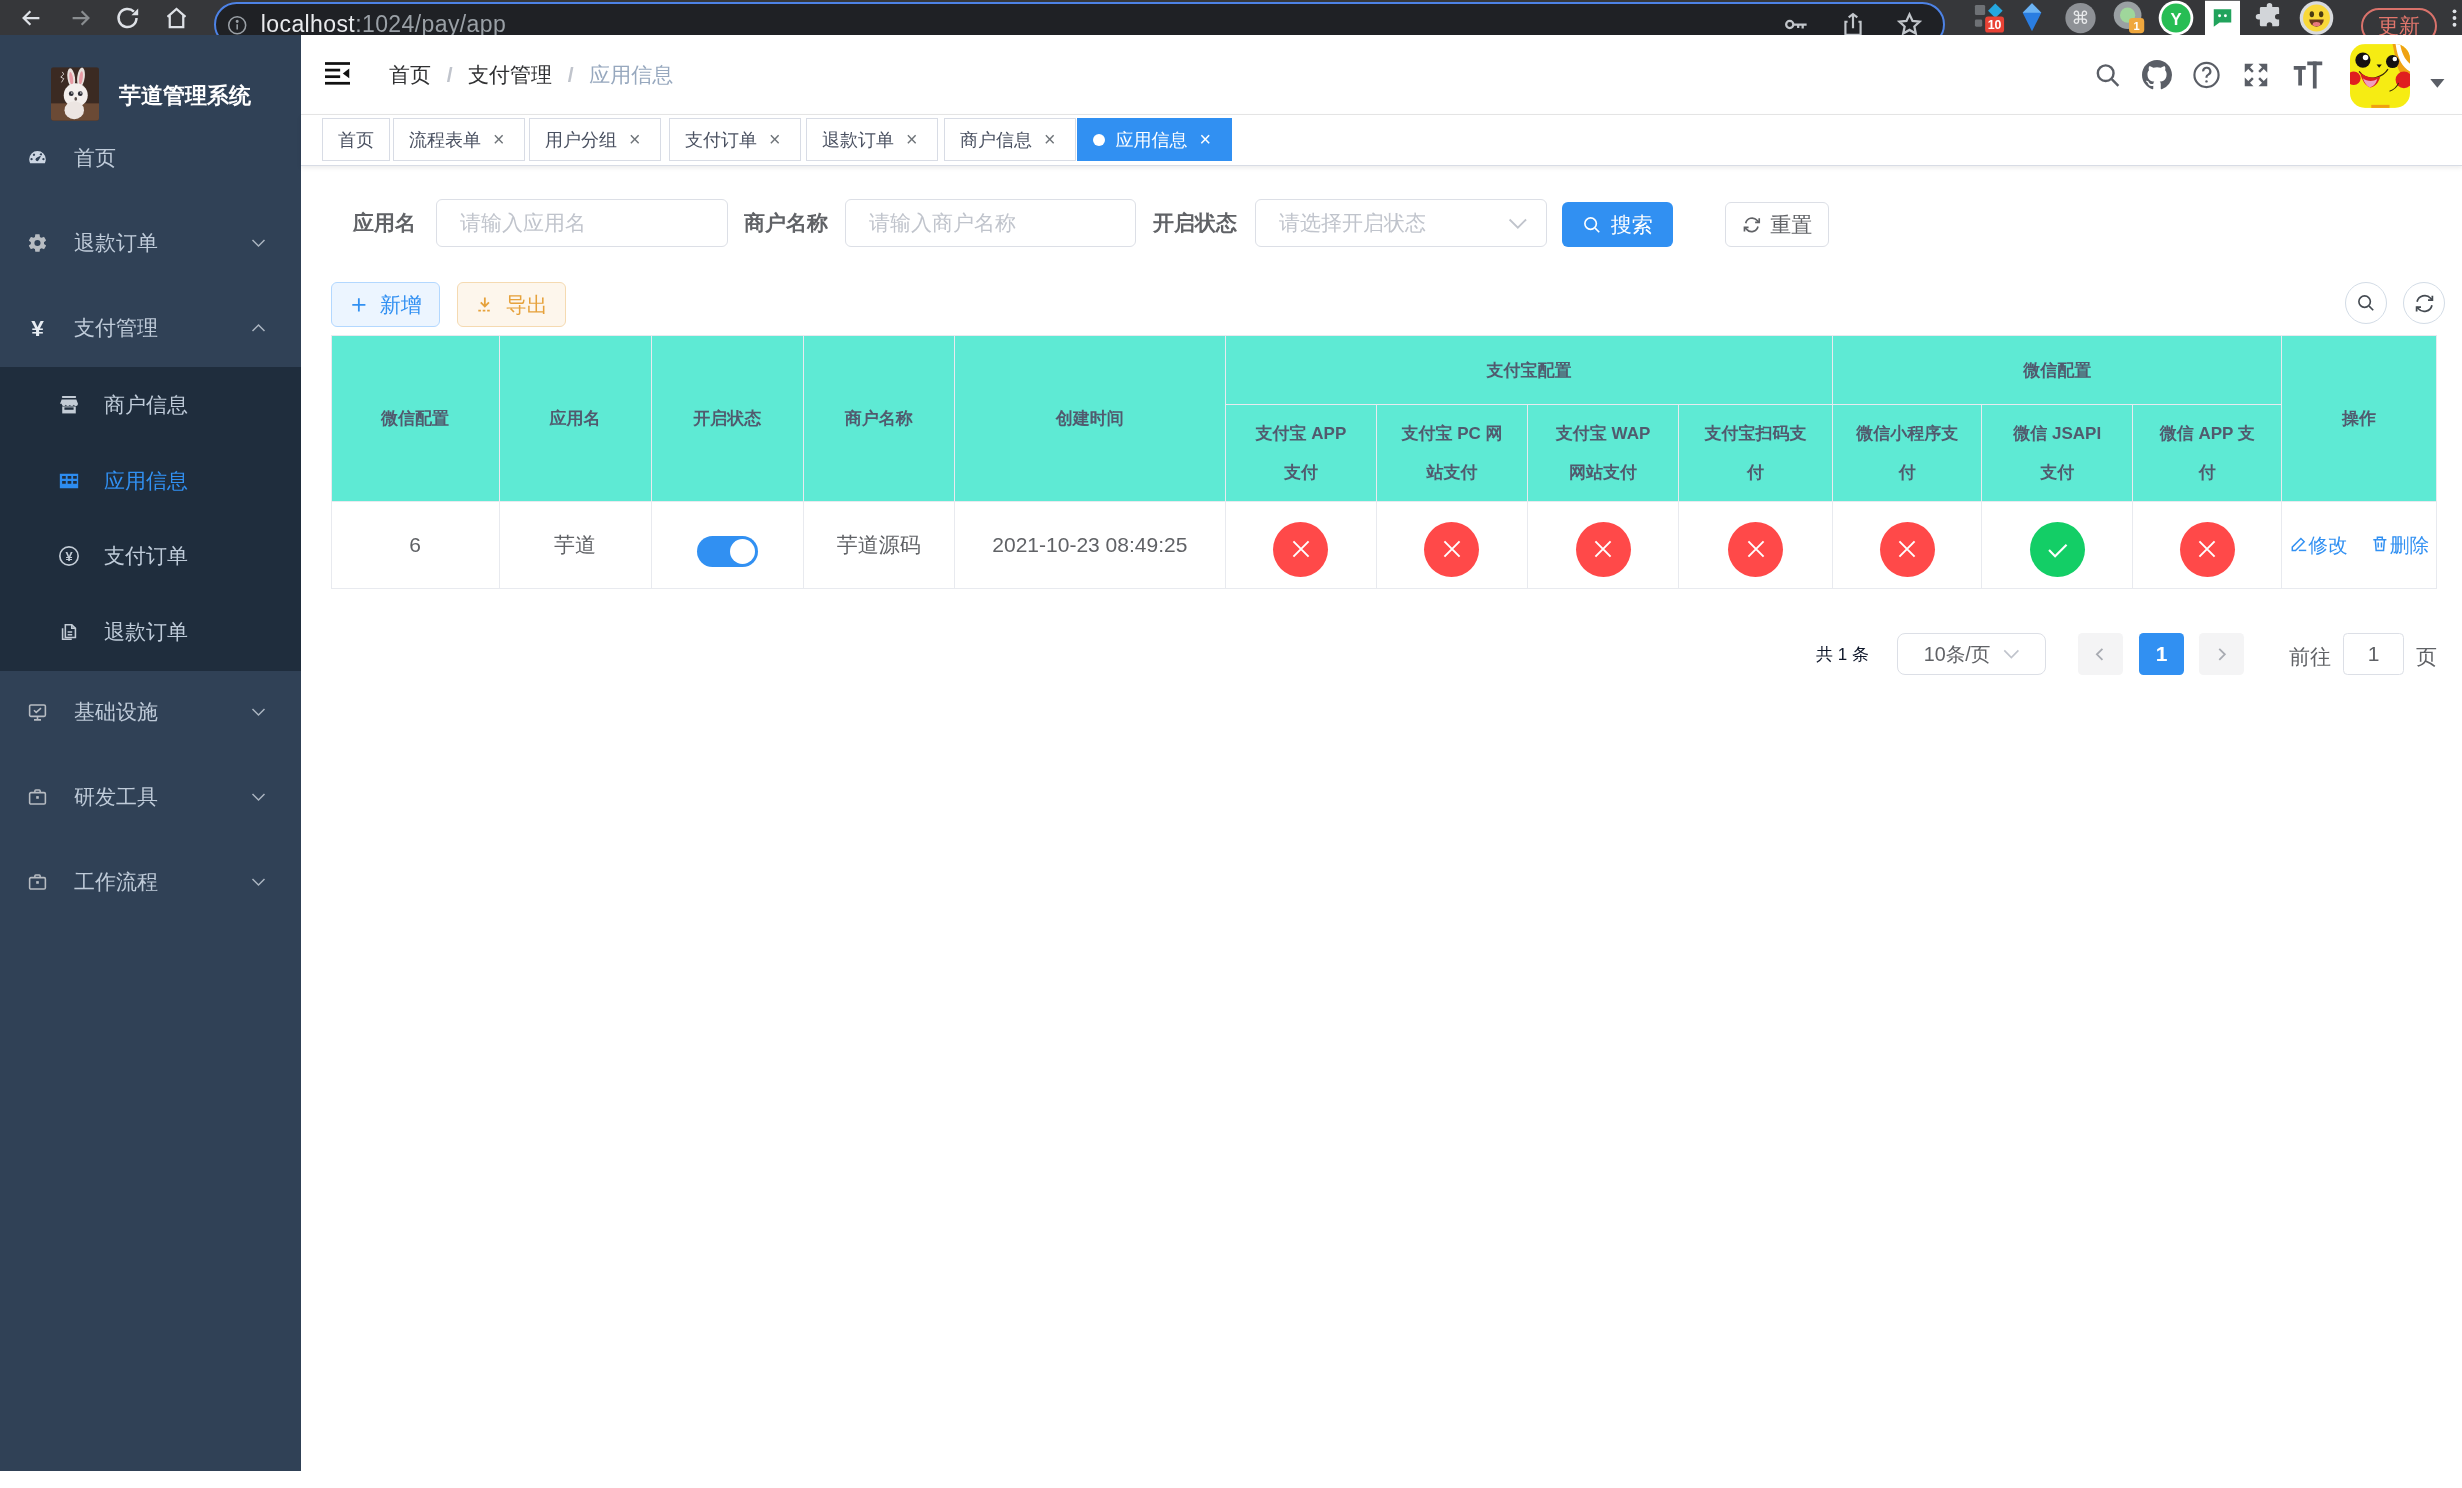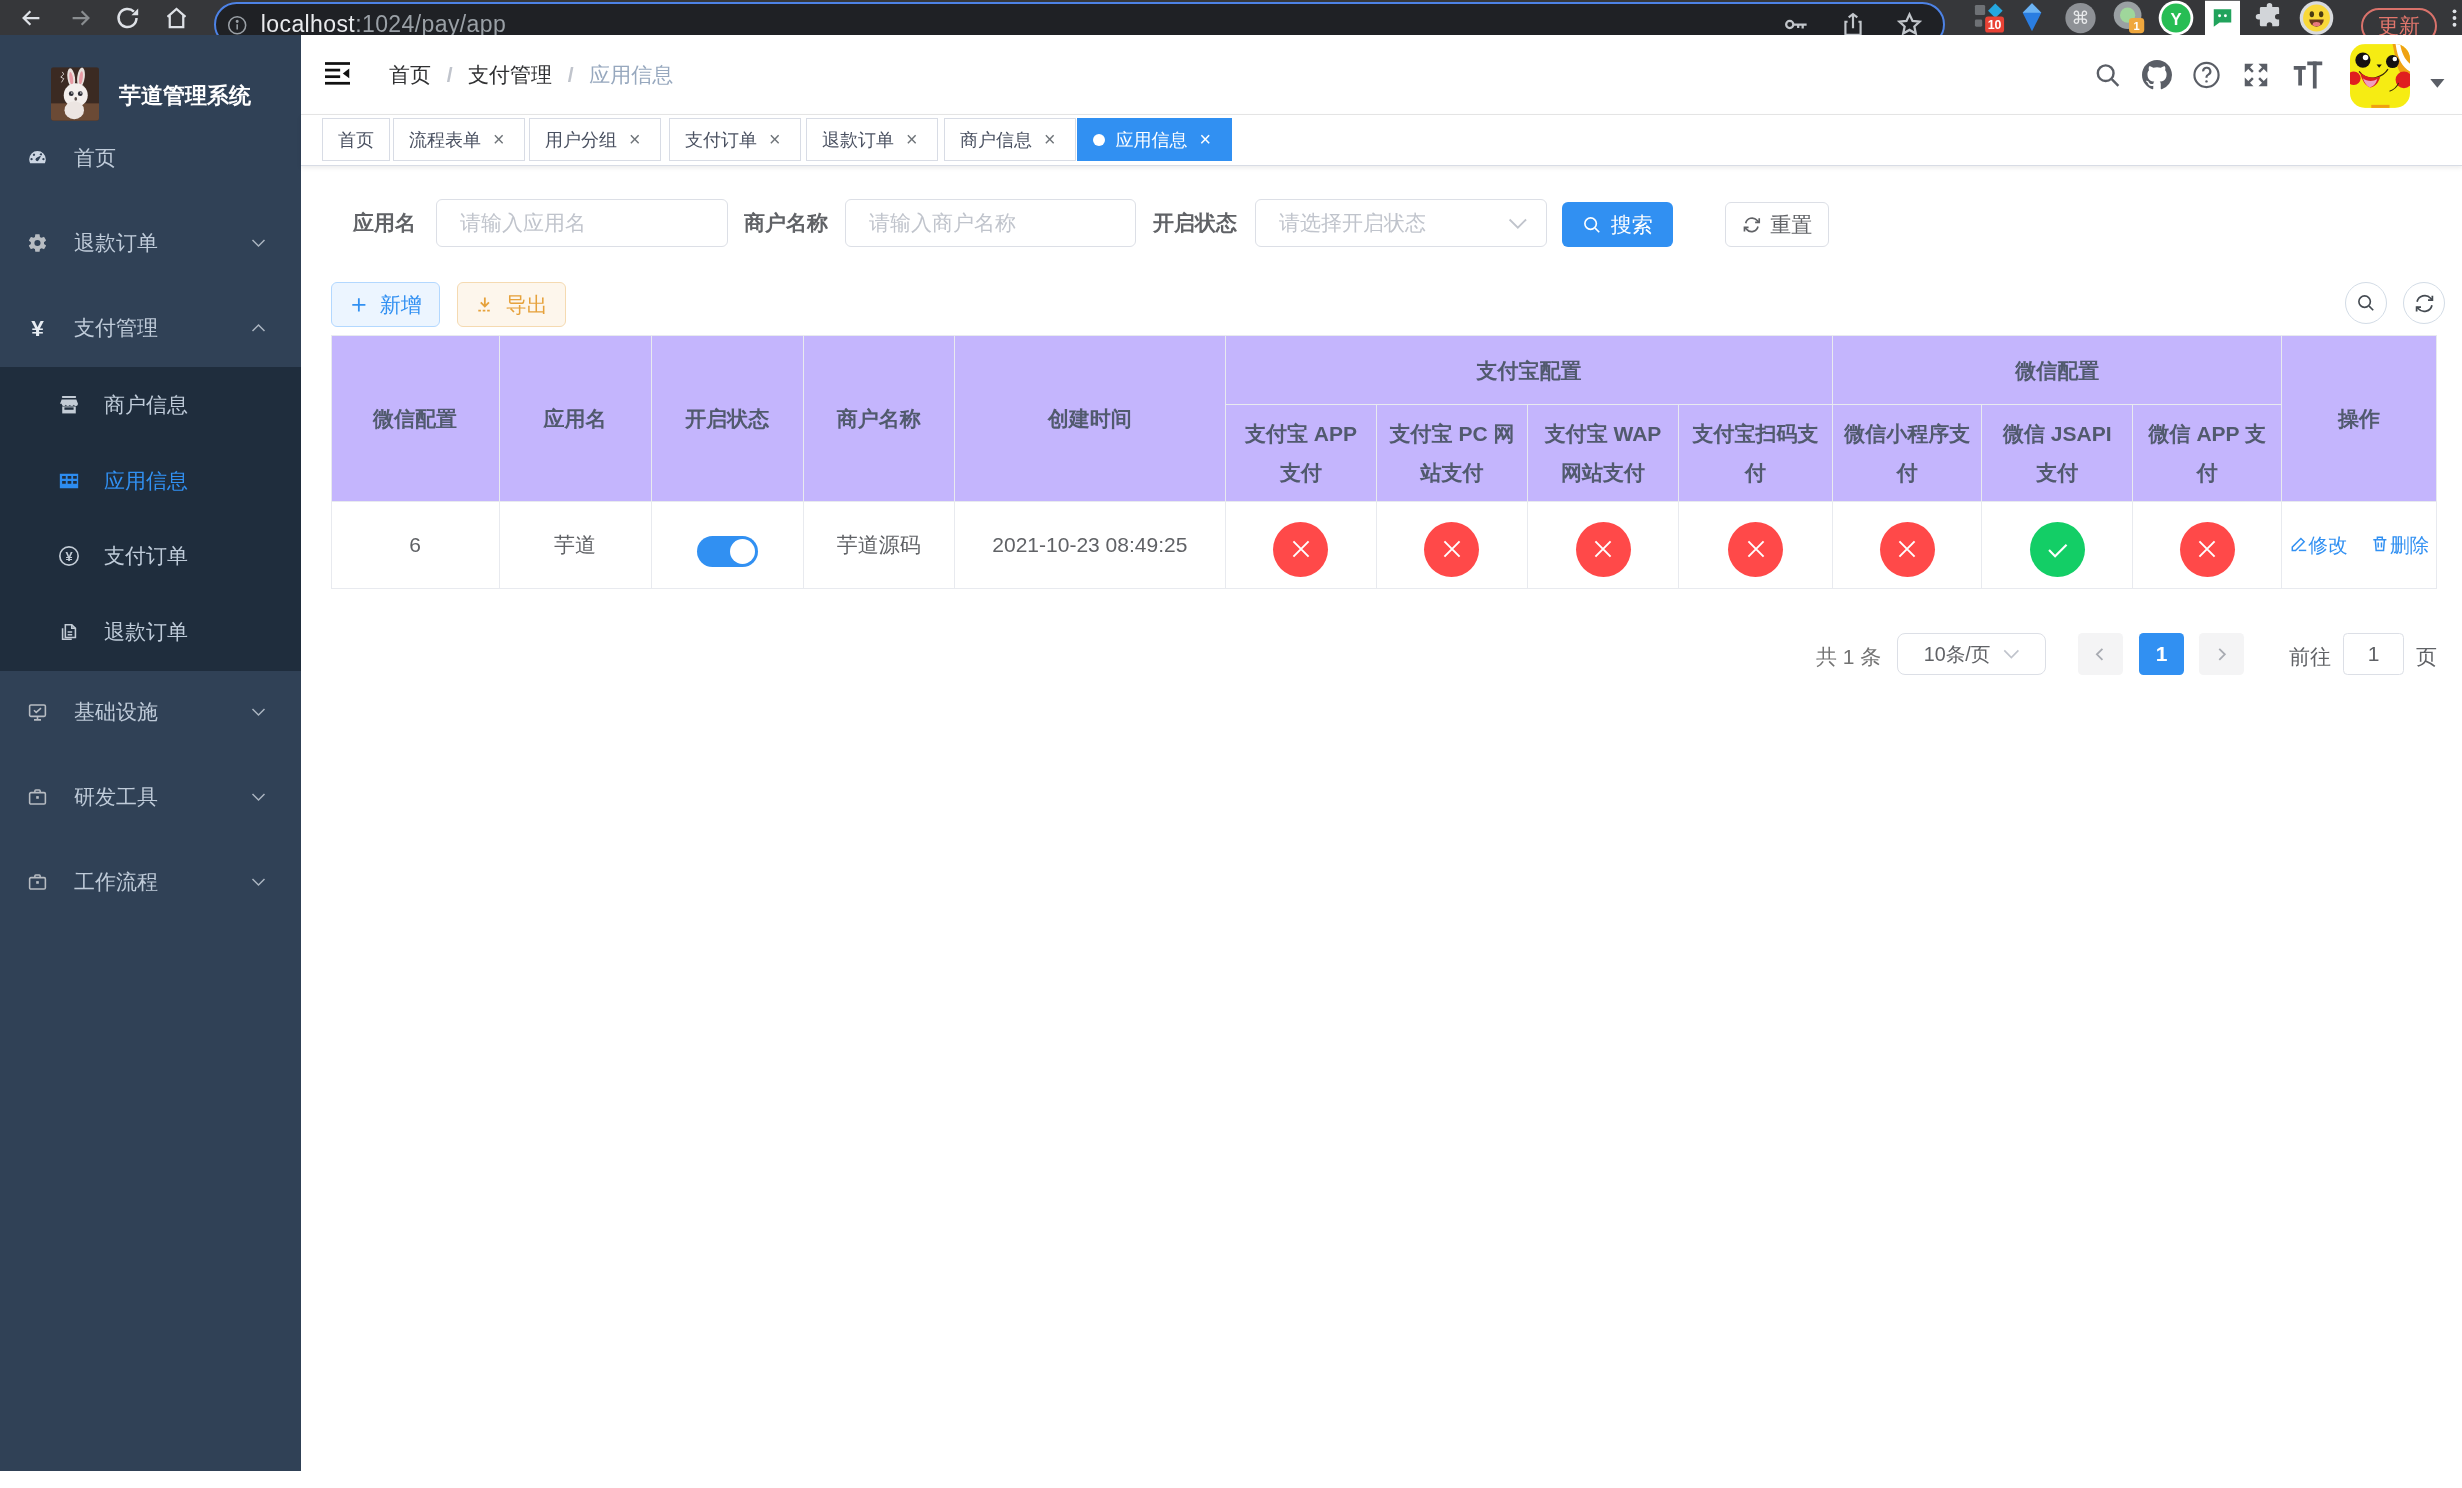--- a/index.html
+++ b/index.html
@@ -44,21 +44,21 @@
 .tag.act { background:#3190f2; color:#fff; border-color:#3190f2; }
 .tag.act .x { color:#fff; }
 .tag.act .dot { width:12px; height:12px; background:#fff; border-radius:50%; margin-right:10.6px; }
 
 .content { position:relative; height:1305px; background:#fff; }
 .flabel { position:absolute; font-size:21px; font-weight:bold; color:#606266; top:57px; transform:translateY(-50%); white-space:nowrap; }
 .finput { position:absolute; top:33px; height:48px; border:1.5px solid #dcdfe6; border-radius:6px; background:#fff; font-size:21px; color:#c0c4cc; display:flex; align-items:center; padding-left:23px; }
 .btn { position:absolute; border-radius:6px; font-size:21px; display:flex; align-items:center; justify-content:center; white-space:nowrap; }
 
 table.tbl { position:absolute; left:29.5px; top:169px; width:2106px; border-collapse:collapse; table-layout:fixed; }
-table.tbl th { background:#c4b5fd; line-height:39px; color:#515a6e; font-size:21px; font-weight:bold; border:1.5px solid #e8eaef; text-align:center; }
+table.tbl th { background:#5eead4; line-height:39px; color:#515a6e; font-size:17px; font-weight:bold; border:1.5px solid #e8eaef; text-align:center; }
 table.tbl td { background:#fff; color:#606266; font-size:21px; border:1.5px solid #e8eaef; text-align:center; }
 .stcircle { width:55px; height:55px; border-radius:50%; margin:8.3px auto 0; display:flex; align-items:center; justify-content:center; }
 .stcircle.red { background:#ff4949; }
 .stcircle.green { background:#13ce66; }
 .toggle { position:relative; width:61px; height:31px; background:#3190f2; border-radius:16px; margin:13.6px auto 0; }
 .toggle .knob { position:absolute; right:3px; top:3px; width:25px; height:25px; background:#fff; border-radius:50%; }
 .oplink { color:#3190f2; font-size:19.7px; white-space:nowrap; }
 
 .pag { position:absolute; font-size:19.7px; color:#606266; }
 </style>
@@ -492,21 +492,21 @@
                   </svg>修改</span>
           <span class="oplink" style="margin-left:16.7px"><svg style="vertical-align:-2.3px" width="19.7" height="19.7" viewBox="0 0 24 24" fill="none" stroke="#3190f2" stroke-width="1.8">
                     <path d="M4 7h16M9 7V4h6v3M6.5 7l1 13h9l1-13"></path>
                     <path d="M10 10.5v6M14 10.5v6"></path>
                   </svg>删除</span>
         </td>
       </tr>
     </tbody>
         </table>
 
-    <div class="pag" style="left:1515px;top:477px;font-size:21px;color:#737373">共 1 条</div>
+    <div class="pag" style="left:1515px;top:477px;font-size:17px;color:#0f172a">共 1 条</div>
     <div class="pag" style="left:1596px;top:467px;width:149px;height:42px;border:1.5px solid #dcdfe6;border-radius:8px;display:flex;align-items:center;justify-content:center;font-size:19.7px;color:#606266">10条/页
       <svg style="margin-left:12px" width="16.7px" height="10.6" viewBox="0 0 26 16" fill="none" stroke="#c0c4cc" stroke-width="2.6">
             <path d="M2 2l11 11L24 2"></path>
           </svg>
     </div>
     <div class="pag" style="left:1777px;top:467px;width:45px;height:42px;background:#f4f4f5;border-radius:4.5px;display:flex;align-items:center;justify-content:center">
       <svg width="16.7" height="16.7" viewBox="0 0 24 24" fill="none" stroke="#a8abb2" stroke-width="2.6">
             <path d="M15 4l-8 8 8 8"></path>
           </svg>
     </div>

